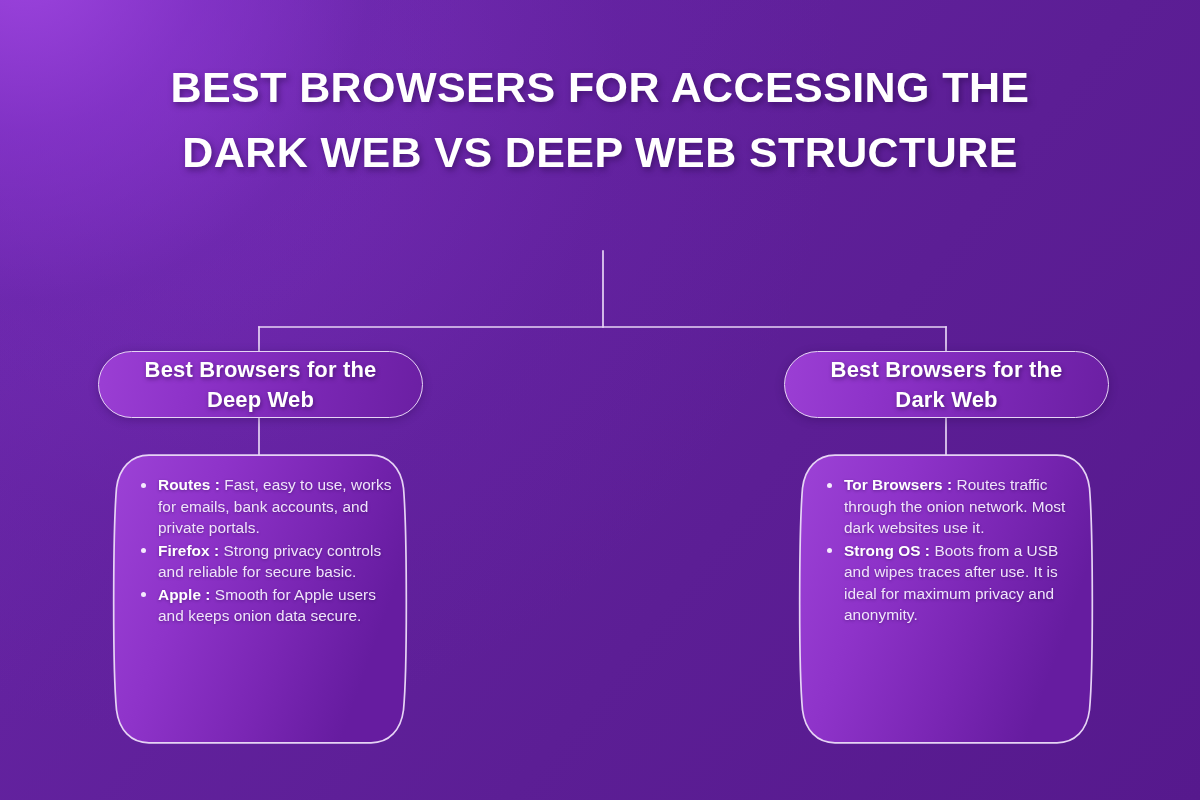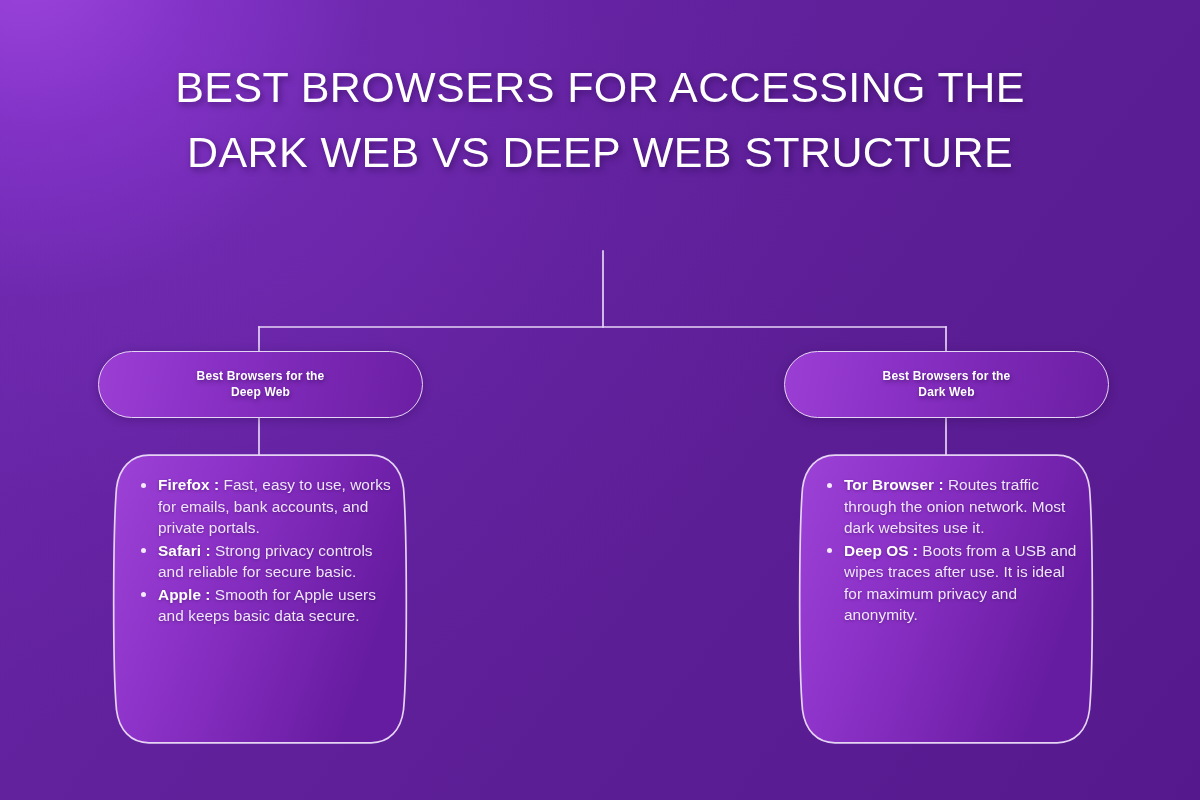--- a/index.html
+++ b/index.html
@@ -35,21 +35,21 @@
 
   
   #page-title {
     position:absolute;
     left:150px;
     top:55px;
     width:900px;
     text-align:center;
     color:#FFFFFF;
     font-size:43px;
-    font-weight:normal;
+    font-weight:bold;
     line-height:1.52;
     letter-spacing:0.4px;
     text-transform:uppercase;
     text-shadow:2px 3px 6px rgba(40,8,72,0.55);
   }
 
   
   #connectors {
     position:absolute;
     left:0; top:0;
@@ -70,21 +70,21 @@
     display:flex;
     align-items:center;
     justify-content:center;
     box-shadow:0 2px 10px rgba(38,6,68,0.30);
   }
   #pill-left  { left:98px;  }
   #pill-right { left:784px; }
 
   .header-pill-label {
     color:#FFFFFF;
-    font-size:12px;
+    font-size:22px;
     font-weight:bold;
     line-height:1.33;
     text-align:center;
     letter-spacing:0.15px;
     text-shadow:1px 2px 4px rgba(38,6,68,0.50);
     white-space:pre-line;
   }
 
   
   .content-box {
@@ -198,27 +198,27 @@
                C 290 276 278 288.8 260 288.8
                L 38 288.8
                C 20 288.8 8 276 5.5 256
                C 1.5 214 2 76 5.5 34
                C 8 14 20 1.2 38 1.2 Z" fill="url(#gradLeft)" stroke="#E6D4F5" stroke-width="1.7"></path>
     </svg>
 
     <div class="box-content">
       <ul class="item-list">
         <li>
-          <span class="item-term">Firefox :</span><span class="item-desc"> Fast, easy to use, works for emails, bank accounts, and private portals.</span>
-        </li>
-        <li>
-          <span class="item-term">Safari :</span><span class="item-desc"> Strong privacy controls and reliable for secure basic.</span>
-        </li>
-        <li>
-          <span class="item-term">Apple :</span><span class="item-desc"> Smooth for Apple users and keeps basic data secure.</span>
+          <span class="item-term">Routes :</span><span class="item-desc"> Fast, easy to use, works for emails, bank accounts, and private portals.</span>
+        </li>
+        <li>
+          <span class="item-term">Firefox :</span><span class="item-desc"> Strong privacy controls and reliable for secure basic.</span>
+        </li>
+        <li>
+          <span class="item-term">Apple :</span><span class="item-desc"> Smooth for Apple users and keeps onion data secure.</span>
         </li>
       </ul>
     </div>
   </div>
 
   <div id="box-right" class="content-box">
     <svg class="box-shape" viewBox="0 0 298 290" xmlns="http://www.w3.org/2000/svg">
       <defs>
         <linearGradient id="gradRight" x1="0" y1="0" x2="1" y2="0.35">
           <stop offset="0%" stop-color="#9C42D6"></stop>
@@ -234,22 +234,22 @@
                C 290 276 278 288.8 260 288.8
                L 38 288.8
                C 20 288.8 8 276 5.5 256
                C 1.5 214 2 76 5.5 34
                C 8 14 20 1.2 38 1.2 Z" fill="url(#gradRight)" stroke="#E6D4F5" stroke-width="1.7"></path>
     </svg>
 
     <div class="box-content">
       <ul class="item-list">
         <li>
-          <span class="item-term">Tor Browser :</span><span class="item-desc"> Routes traffic through the onion network. Most dark websites use it.</span>
-        </li>
-        <li>
-          <span class="item-term">Deep OS :</span><span class="item-desc"> Boots from a USB and wipes traces after use. It is ideal for maximum privacy and anonymity.</span>
+          <span class="item-term">Tor Browsers :</span><span class="item-desc"> Routes traffic through the onion network. Most dark websites use it.</span>
+        </li>
+        <li>
+          <span class="item-term">Strong OS :</span><span class="item-desc"> Boots from a USB and wipes traces after use. It is ideal for maximum privacy and anonymity.</span>
         </li>
       </ul>
     </div>
   </div>
 
 </div>
 
 </body></html>

